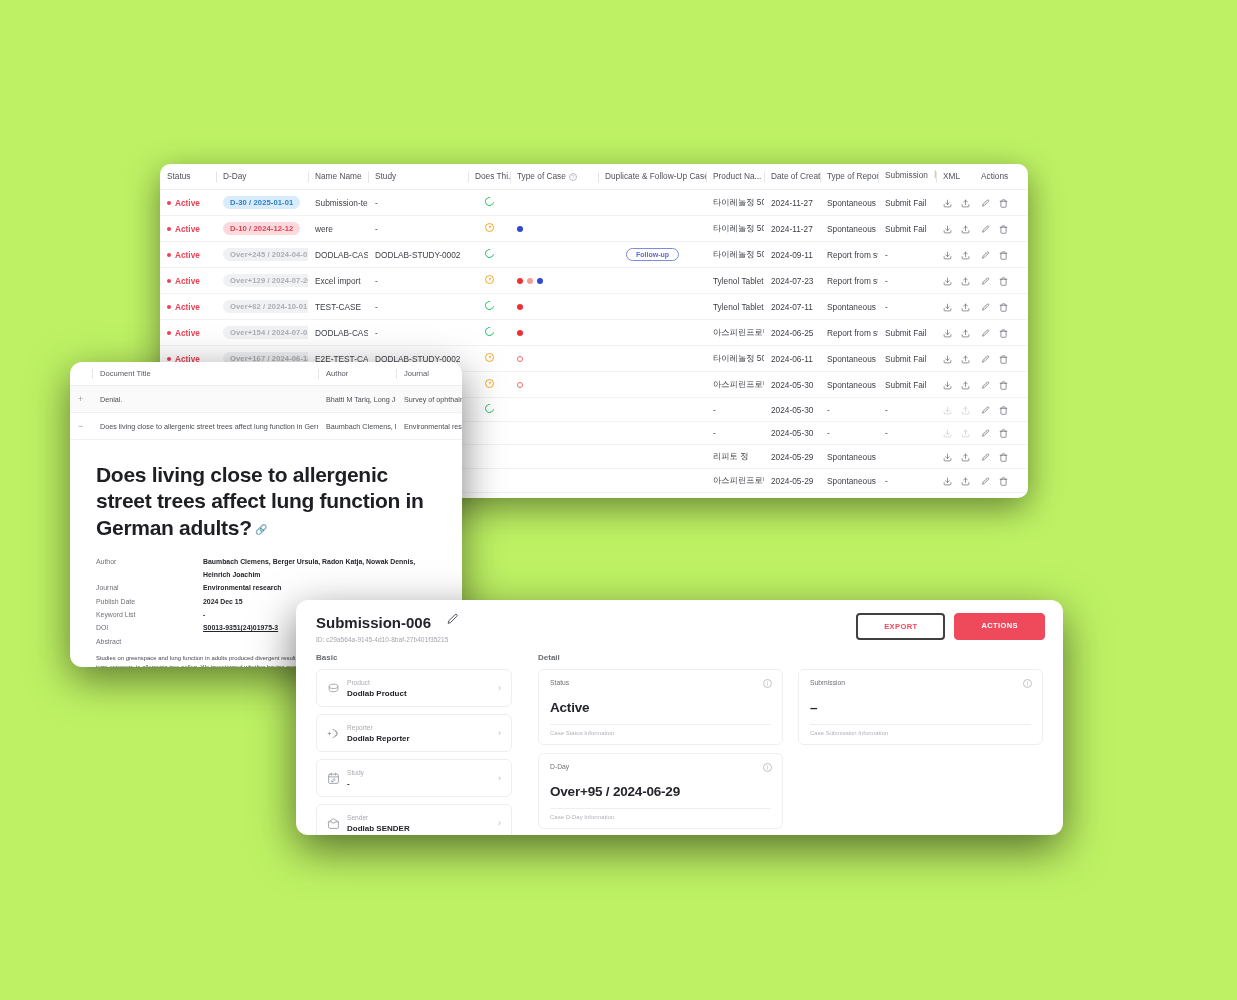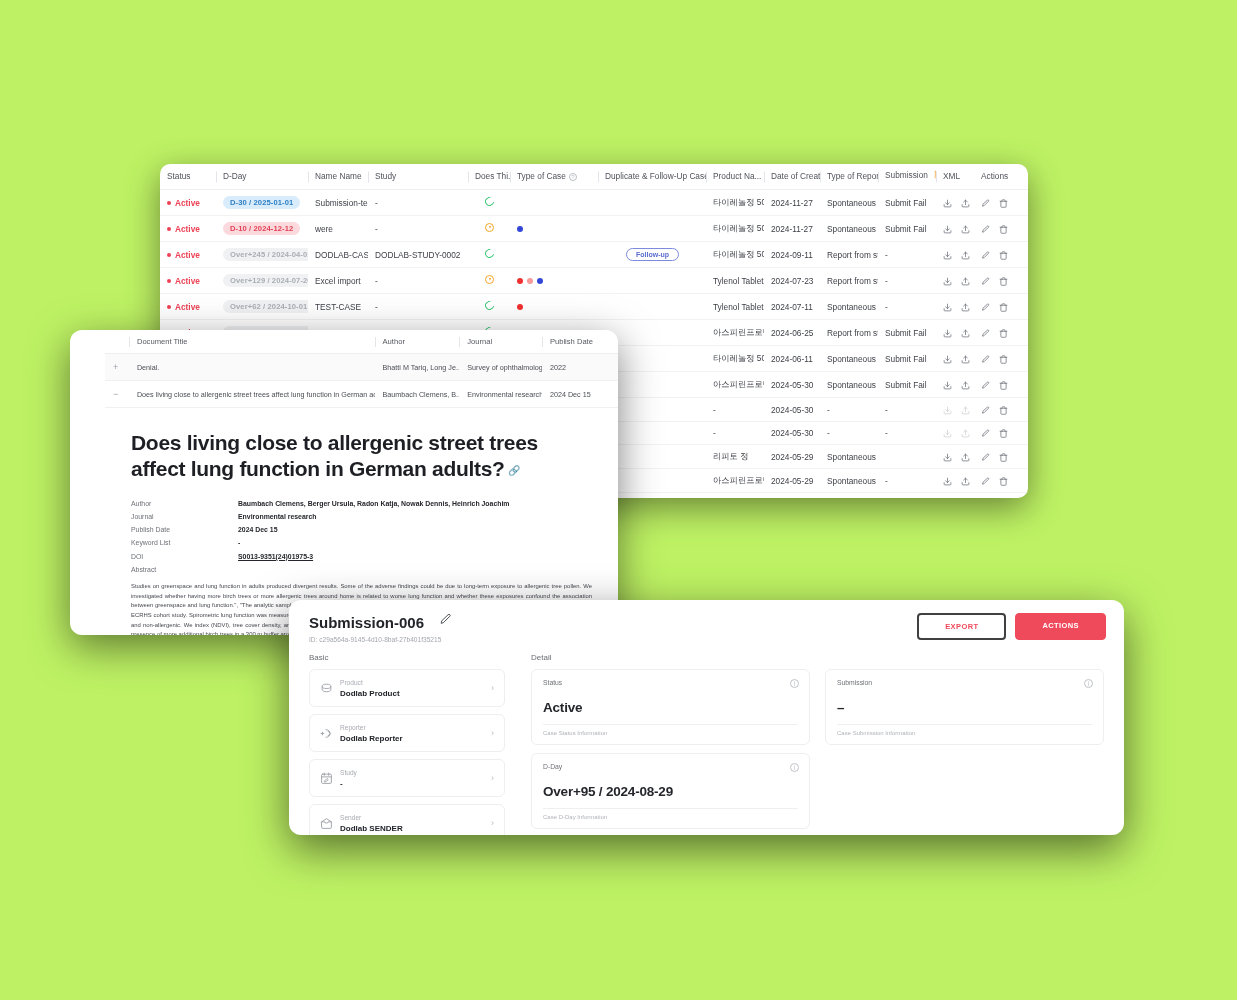--- a/index.html
+++ b/index.html
@@ -84,28 +84,27 @@
   .help-ic {
     display:inline-block; width:8px; height:8px; border-radius:50%;
     border:1px solid #b9bdc4; color:#b9bdc4; font-size:6px; line-height:7px;
     text-align:center; margin-left:3px; vertical-align:0px;
   }
   .medal { display:inline-block; vertical-align:-2px; margin-left:4px; }
 
   
   .doc-panel {
     position: absolute;
-    left: 70px; top: 330px;
-    width: 548px; height: 305px;
+    left: 70px; top: 362px;
+    width: 392px; height: 305px;
     background: #ffffff;
     border-radius: 12px;
     overflow: hidden;
     box-shadow: 0 12px 40px rgba(0,0,0,0.5);
     z-index: 2;
-    padding-left: 35px;
   }
   .doc-table { width:100%; border-collapse: collapse; table-layout: fixed; }
   .doc-table th {
     font-size: 7.6px; font-weight: 400; color: #565961; text-align:left;
     padding: 7px 4px 7px 8px; border-bottom: 1px solid #edeef1;
     position: relative; white-space: nowrap;
   }
   .doc-table th.sep::before {
     content:""; position:absolute; left:0; top:50%; transform:translateY(-50%);
     height:10px; width:1px; background:#e3e5e9;
@@ -128,41 +127,41 @@
   .doc-row .v { color: #24262b; font-weight: 700; }
   .doc-row .v.underline { text-decoration: underline; }
   .abstract {
     padding: 6px 26px 0 26px; font-size: 5.9px; line-height: 9.6px;
     color: #44474e; text-align: justify;
   }
 
   
   .sub-panel {
     position: absolute;
-    left: 289px; top: 600px;
-    width: 835px; height: 235px;
+    left: 296px; top: 600px;
+    width: 767px; height: 235px;
     background: #ffffff;
     border-radius: 12px;
     overflow: hidden;
     box-shadow: 0 14px 44px rgba(0,0,0,0.55);
     z-index: 3;
   }
   .sub-head { padding: 12px 20px 0 20px; position: relative; }
   .sub-title { font-size: 15px; font-weight: 700; color: #22242a; display:inline-block; }
   .pencil { display:inline-block; margin-left: 10px; vertical-align: 2px; }
   .sub-id { font-size: 6.6px; color: #a2a6ad; margin-top: 4px; }
   .btns { position:absolute; right: 18px; top: 13px; display:flex; gap: 9px; }
   .btn {
     font-size: 7.5px; font-weight: 700; letter-spacing: .4px;
     padding: 7px 26px; border-radius: 4px; cursor: pointer;
   }
   .btn.export { background:#fff; color:#ef4a5c; border:2px solid #404040;text-align:right; }
   .btn.actions { background:#ef4a5c; color:#fff; border:1px solid #ef4a5c; }
   .sub-body { display:flex; padding: 10px 20px 0 20px; gap: 26px; }
-  .sect-label { font-size: 8px; color: #6a6d74; margin-bottom: 7px; }
+  .sect-label { font-size: 8px; color: #6a6d74; margin-bottom: 7px; font-weight: bold; }
   .col-basic { width: 196px; flex: none; }
   .col-detail { flex: 1; }
   .basic-card {
     border: 1px solid #eceef0; border-radius: 6px; height: 38px;
     display:flex; align-items:center; padding: 0 10px; margin-bottom: 7px;
     background:#fff; position: relative;
   }
   .basic-ic { width: 20px; color:#9ca0a7; flex:none; display:flex; align-items:center; }
   .basic-txt { flex: 1; }
   .basic-k { font-size: 6.6px; color:#a8abb2; line-height: 10px; }
@@ -734,21 +733,21 @@
           <div class="detail-col" id="detail-left">
               <div class="detail-card">
                 <div class="dc-k">Status</div>
                 <div class="dc-v">Active</div>
                 <div class="dc-hr"></div>
                 <div class="dc-sub">Case Status Information</div>
                 <div class="info-ic">i</div>
               </div>
               <div class="detail-card">
                 <div class="dc-k">D-Day</div>
-                <div class="dc-v">Over+95 / 2024-08-29</div>
+                <div class="dc-v">Over+95 / 2024-06-29</div>
                 <div class="dc-hr"></div>
                 <div class="dc-sub">Case D-Day Information</div>
                 <div class="info-ic">i</div>
               </div>
             </div>
           <div class="detail-col" id="detail-right">
               <div class="detail-card">
                 <div class="dc-k">Submission</div>
                 <div class="dc-v">–</div>
                 <div class="dc-hr"></div>

